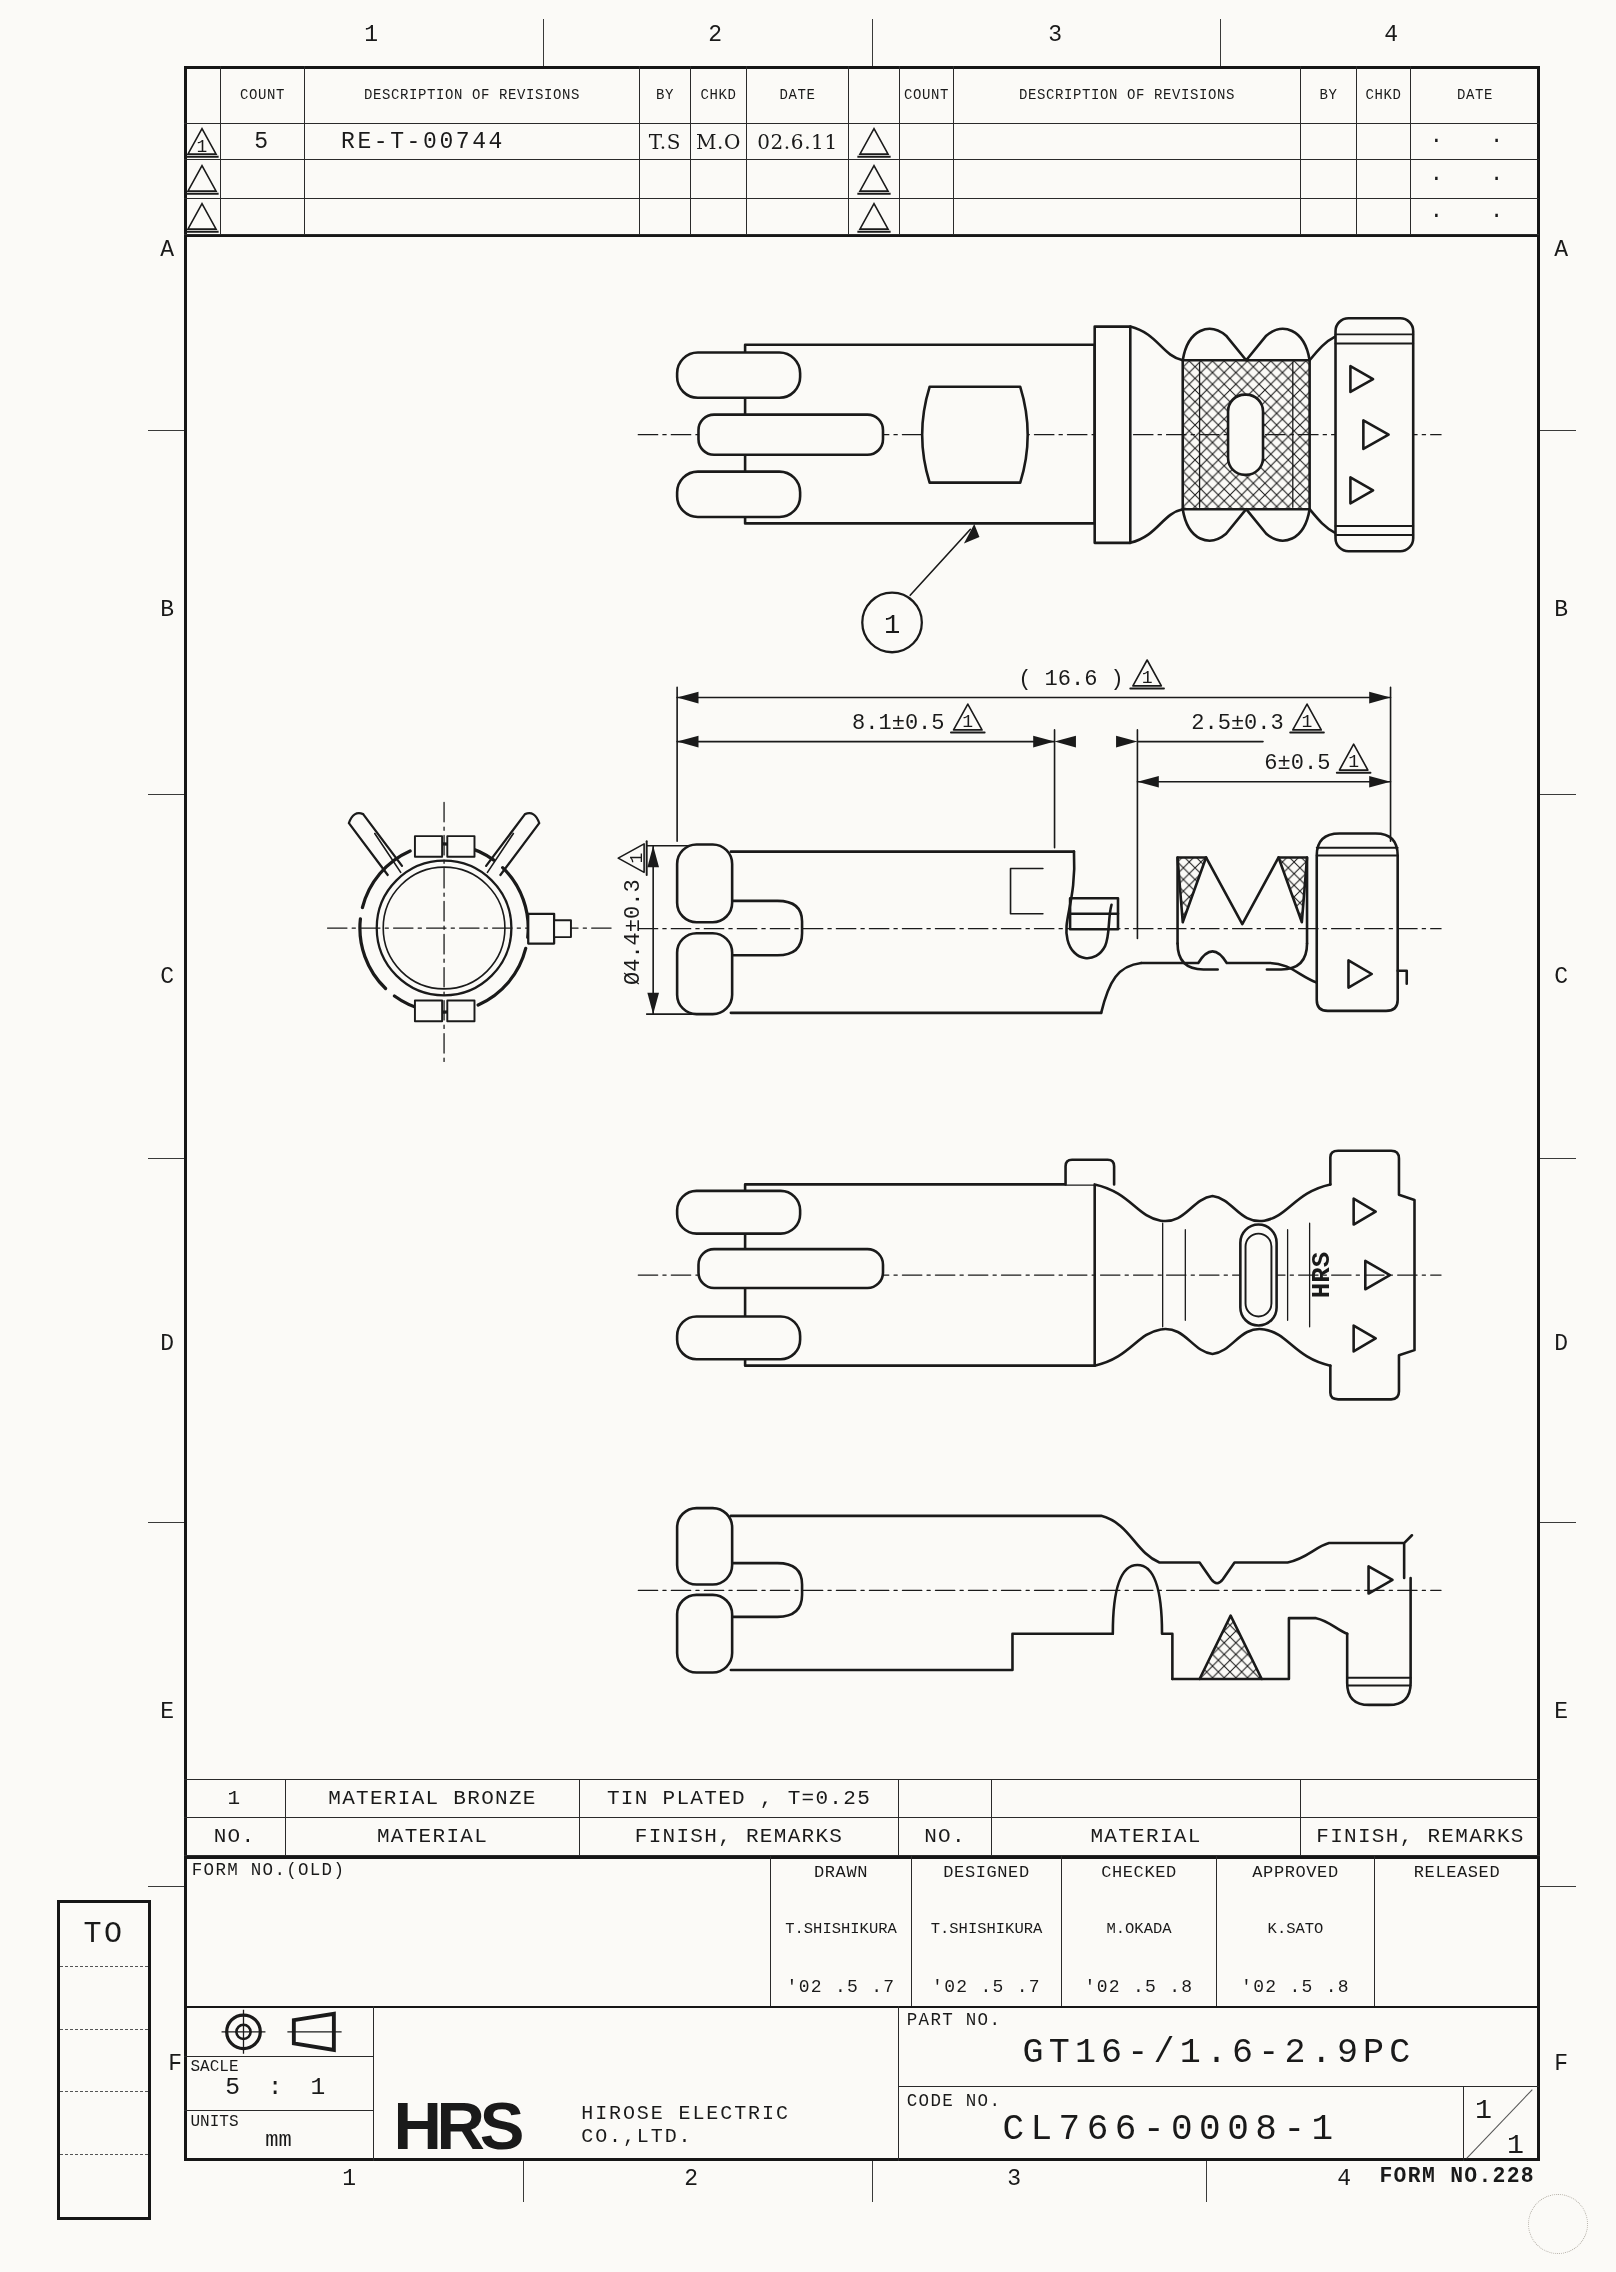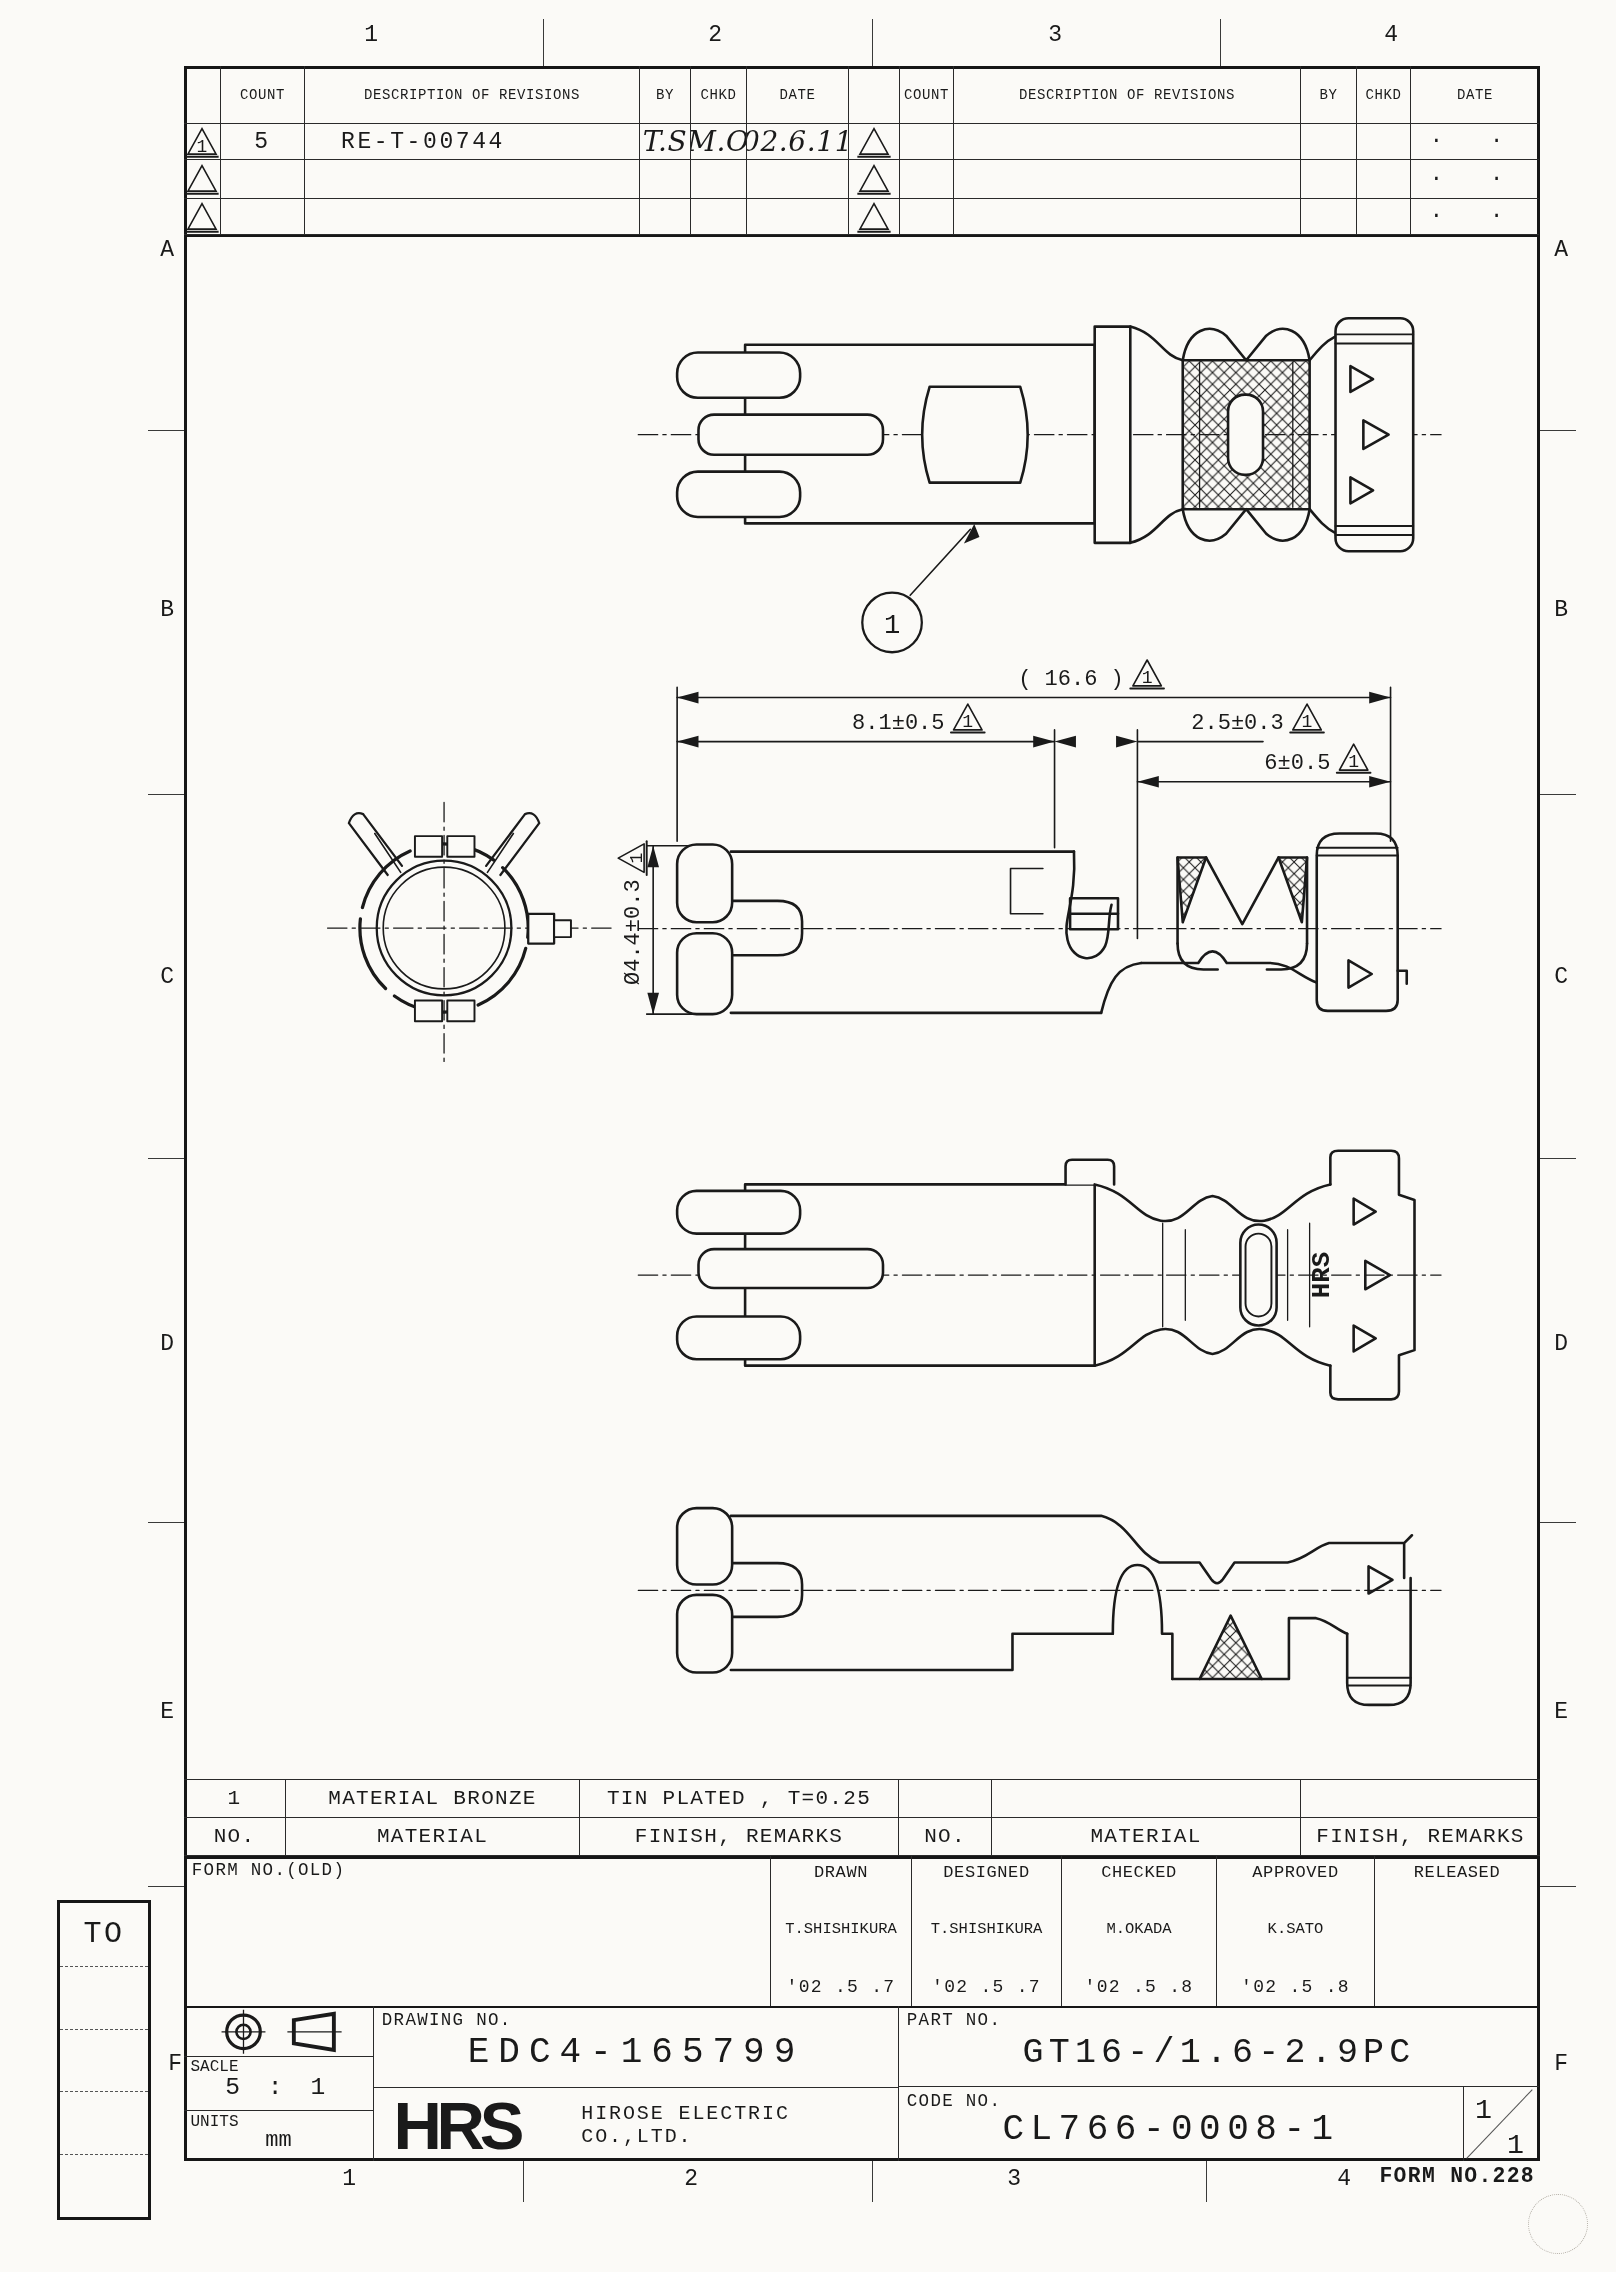--- a/index.html
+++ b/index.html
@@ -11,21 +11,21 @@
   .abs{position:absolute;box-sizing:border-box;}
   .flex{display:flex;align-items:center;justify-content:center;}
   #frame{border:3.9px solid #161616;}
   
   #rev-table{display:grid;border-bottom:2.6px solid #161616;background:transparent;}
   #rev-table > div{box-sizing:border-box;border-right:1.3px solid #2a2a2a;border-bottom:1.3px solid #2a2a2a;
      display:flex;align-items:center;justify-content:center;overflow:hidden;}
   #rev-table > div.noborder-r{border-right:none;}
   .rev-head{font-size:14px;letter-spacing:0.6px;}
   .rev-val{font-size:23px;letter-spacing:2.6px;}
-  .hand{font-family:"DejaVu Serif",serif;font-style:italic;font-size:28px;letter-spacing:0.6px;}
+  .hand{font-family:"DejaVu Serif",serif;font-size:20px;letter-spacing:0.6px;}
   .dots{font-size:22px;letter-spacing:17px;}
   .flag-svg{width:34px;height:32px;}
   .flag-svg text{font-family:"Liberation Mono",monospace;}
   
   #mat-table{display:grid;border-bottom:3.2px solid #161616;border-top:1.9px solid #2a2a2a;}
   #mat-table > div{box-sizing:border-box;border-right:1.3px solid #2a2a2a;border-bottom:1.3px solid #2a2a2a;
      display:flex;align-items:center;justify-content:center;font-size:21px;letter-spacing:1.3px;overflow:hidden;}
   #mat-table > div.noborder-r{border-right:none;}
   
   #approvals{display:grid;border-bottom:2.6px solid #161616;}
@@ -352,24 +352,20 @@
     <span style="position:absolute;top:1.3px;left:6.5px;font-size:16px;">SACLE</span>
     <div class="flex" style="position:absolute;left:0;top:17px;width:100%;font-size:24.6px;letter-spacing:6.5px;">5 : 1</div>
   </div>
   <div class="abs" style="left:0;top:106px;width:100%;height:50px;">
     <span style="position:absolute;top:1.3px;left:6.5px;font-size:16px;">UNITS</span>
     <div class="flex" style="position:absolute;left:0;top:15.5px;width:100%;font-size:22px;">mm</div>
   </div>
 </div>
 
 <div class="abs" style="left:374px;top:2006px;width:525px;height:155px;border-right:1.9px solid #2a2a2a;">
-  <div class="abs" style="left:0;top:0;width:100%;height:82px;border-bottom:1.3px solid #2a2a2a;">
-    <span class="blk-label">DRAWING NO.</span>
-    <div class="flex" style="position:absolute;left:0;top:26px;width:100%;font-size:36px;letter-spacing:9px;">EDC4-165799</div>
-  </div>
   <div class="abs" style="left:0;top:82px;width:100%;height:74px;display:flex;align-items:center;">
     <span style="font-family:'Liberation Sans',sans-serif;font-weight:900;font-size:67px;letter-spacing:-5.2px;margin-left:19.4px;line-height:1;">HRS</span>
     <span style="font-size:20px;font-weight:normal;letter-spacing:1.9px;margin-left:62px;">HIROSE ELECTRIC CO.,LTD.</span>
   </div>
 </div>
 
 <div class="abs" style="left:899px;top:2006px;width:640px;height:155px;">
   <div class="abs" style="left:0;top:0;width:100%;height:81px;border-bottom:1.3px solid #2a2a2a;">
     <span class="blk-label">PART NO.</span>
     <div class="flex" style="position:absolute;left:0;top:27px;width:100%;font-size:35px;letter-spacing:5.2px;">GT16-/1.6-2.9PC</div>

